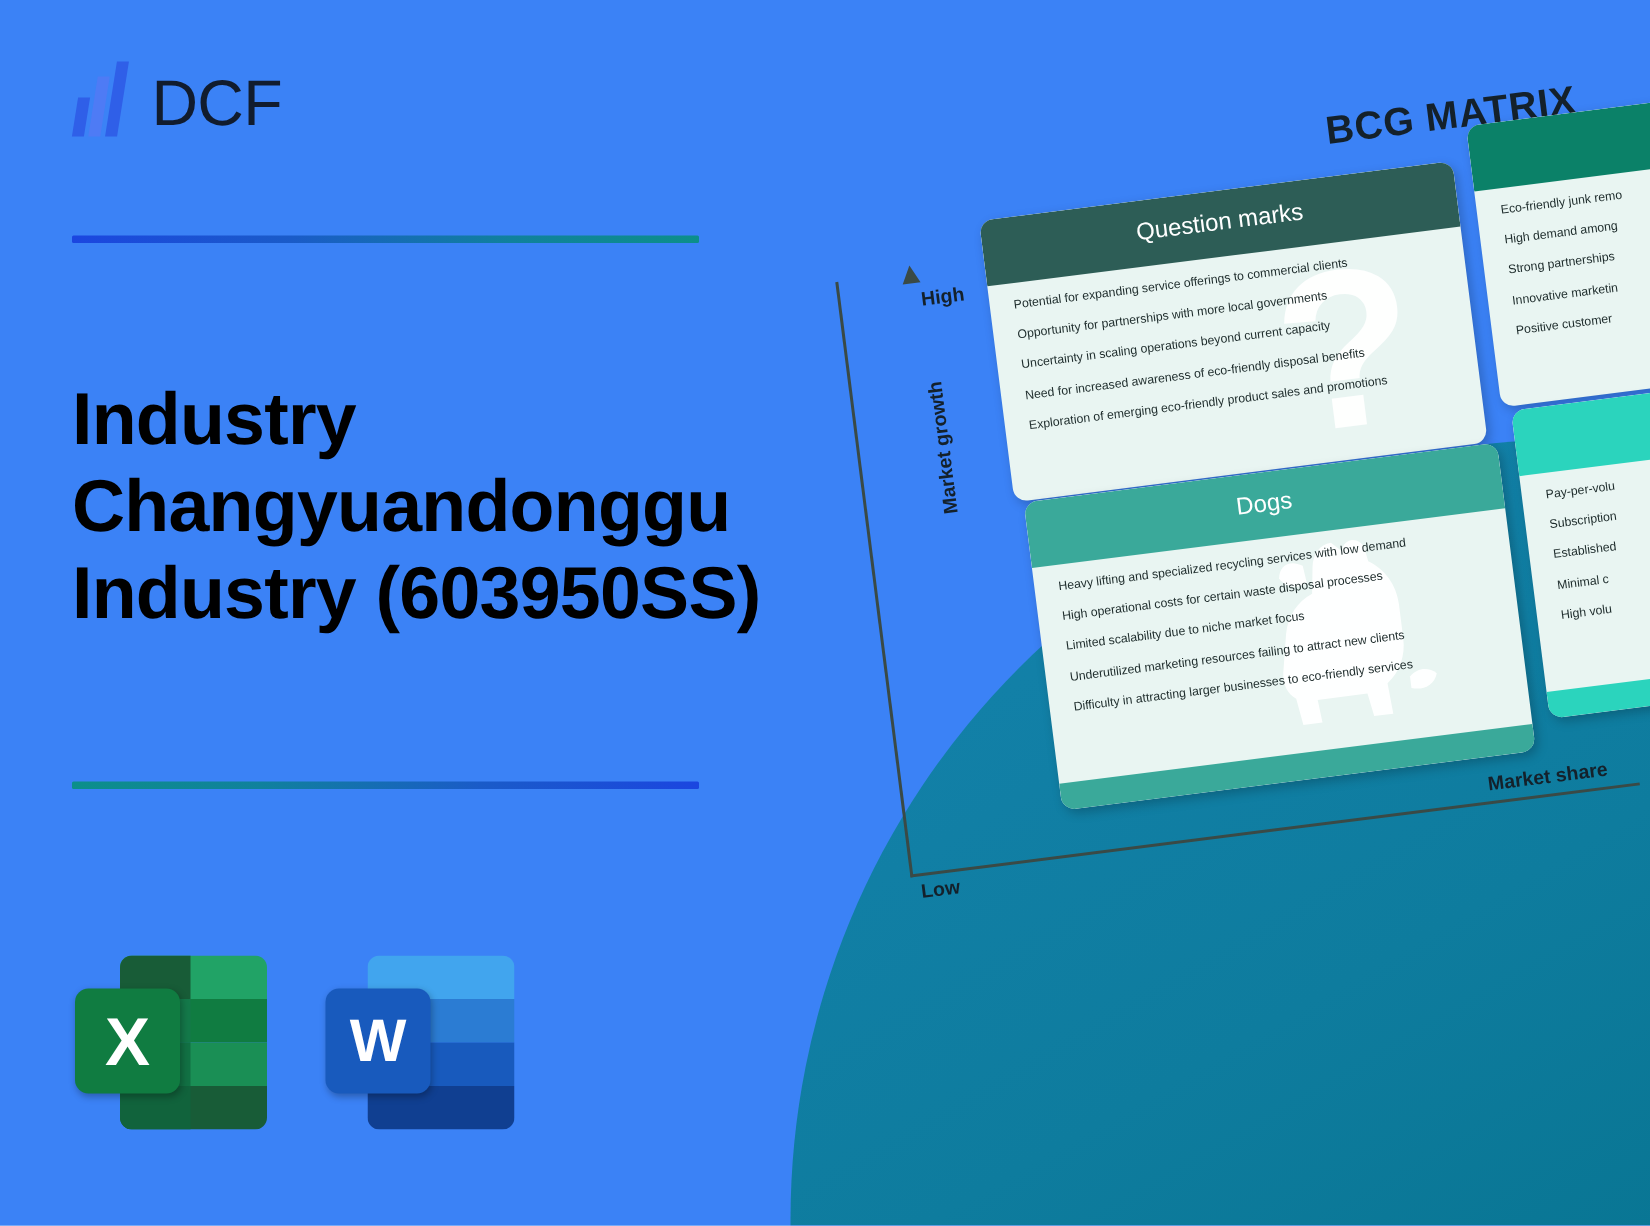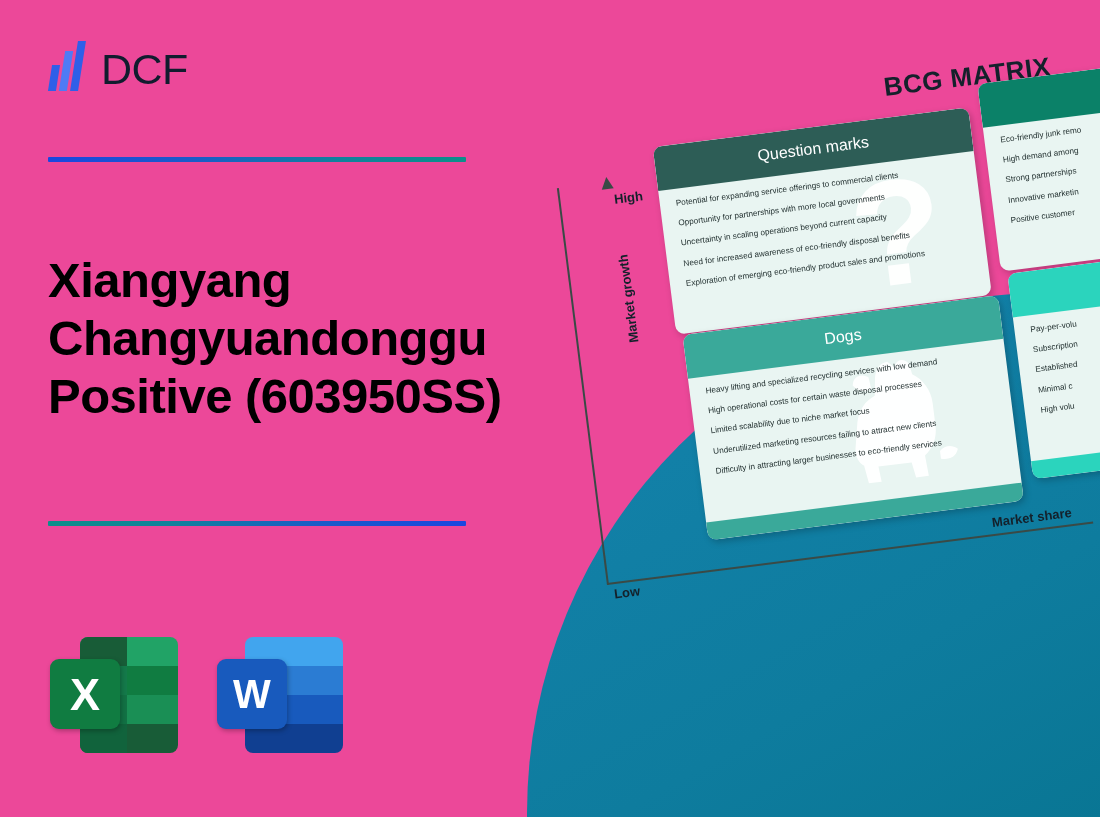--- a/index.html
+++ b/index.html
@@ -12,21 +12,21 @@
     background: #e3eef7;
     font-family: "Liberation Sans", sans-serif;
     overflow: hidden;
     position: relative;
   }
   #page {
     position: relative;
     width: 1100px;
     height: 817px;
     overflow: hidden;
-    background: #ec4899;
+    background: #3b82f6;
   }
 
   
   #logo {
     position: absolute;
     left: 48px;
     top: 40px;
     display: flex;
     align-items: center;
     gap: 13px;
@@ -335,21 +335,21 @@
     <div id="logo-mark">
       <span class="logo-bar b1"></span>
       <span class="logo-bar b2"></span>
       <span class="logo-bar b3"></span>
     </div>
     <div id="logo-text">DCF</div>
   </div>
 
   <div class="rule" id="rule-top"></div>
 
-  <h1 id="company-title">Xiangyang Changyuandonggu Positive (603950SS)</h1>
+  <h1 id="company-title">Industry Changyuandonggu Industry (603950SS)</h1>
 
   <div class="rule" id="rule-bottom"></div>
 
   <div id="office-icons">
     <div class="office-icon">
       <div class="oi-doc xl">
         <span class="band band1"></span>
           <span class="band band2"></span>
         <span class="band band3"></span>
           <span class="band band4"></span>

